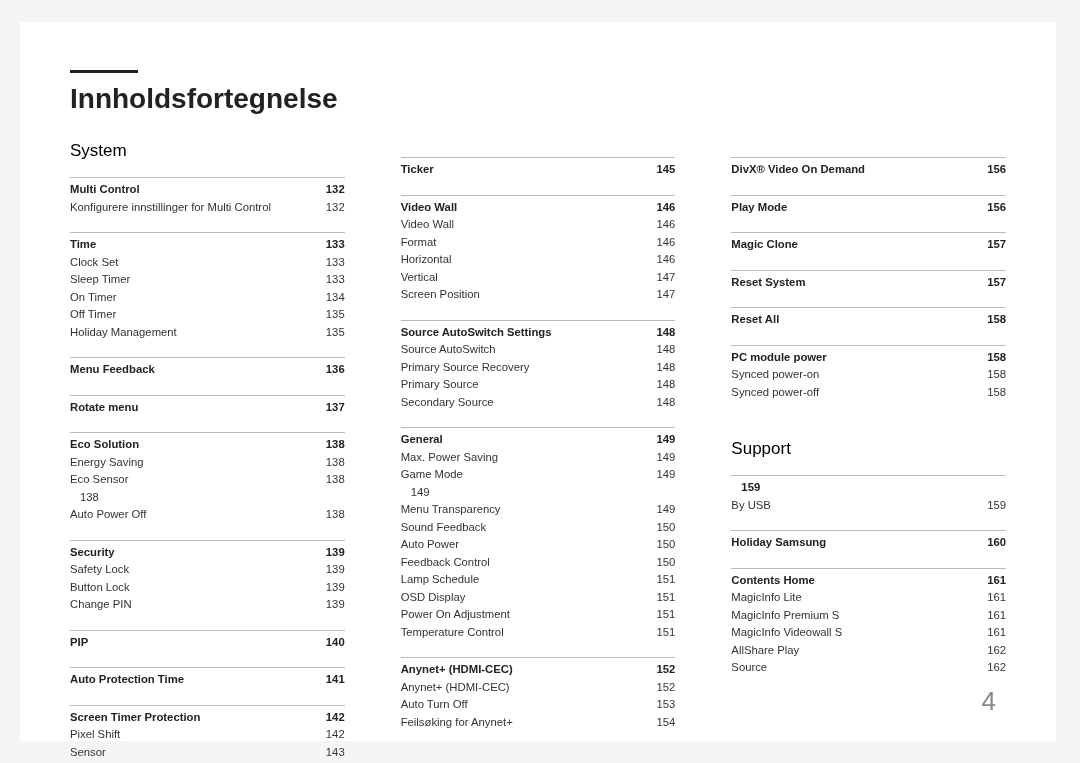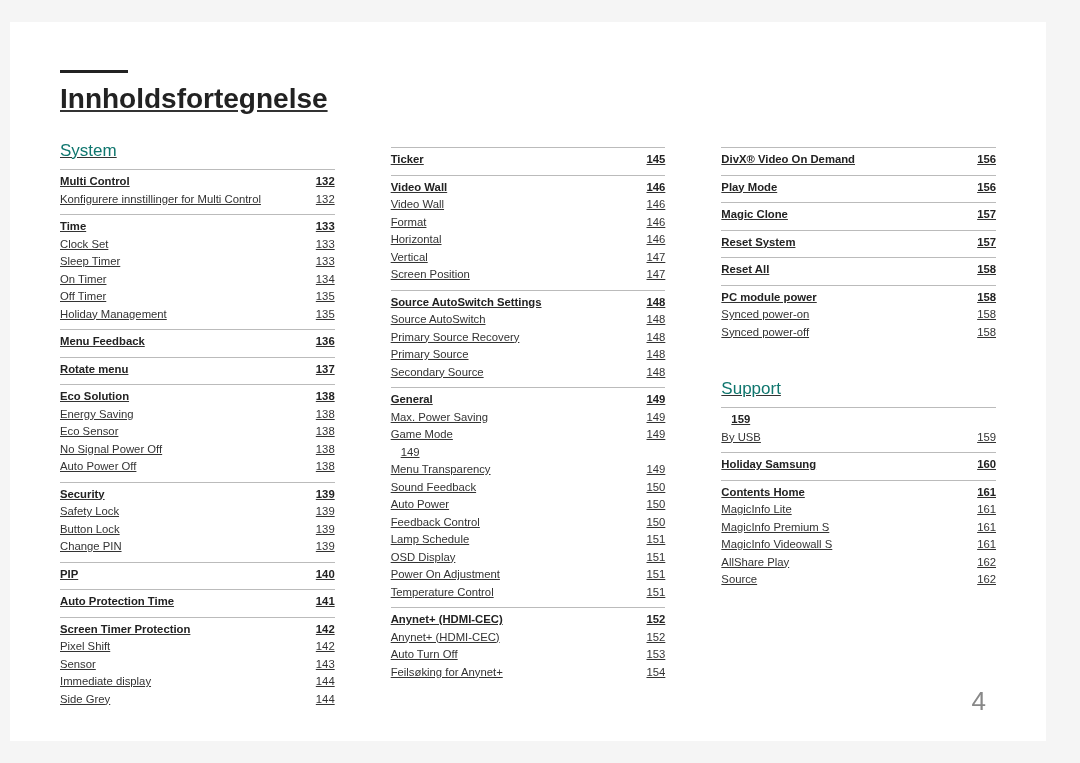--- a/index.html
+++ b/index.html
@@ -6,27 +6,26 @@
   body {
     background: #f5f5f5;
     width: 1080px;
     height: 763px;
     font-family: "Segoe UI", Arial, sans-serif;
     color: #333;
     position: relative;
   }
   .page {
     position: absolute;
-    left: 10px;
+    left: 20px;
     top: 22px;
     width: 1036px;
     height: 719px;
     background: #fff;
     padding: 48px 50px 30px 50px;
-    text-decoration: underline;
   }
   .title-rule {
     width: 68px;
     height: 3px;
     background: #222;
     margin-bottom: 10px;
   }
   .title {
     font-size: 28px;
     font-weight: 600;
@@ -36,25 +35,25 @@
   .columns {
     display: flex;
     gap: 56px;
   }
   .col {
     width: 292px;
   }
   .chapter {
     font-size: 17px;
     font-weight: 500;
-    color: #0f766e;
+    color: #000000;
     margin-bottom: 8px;
   }
   .section {
-    margin-top: 6px;
+    margin-top: 16px;
     margin-bottom: 4px;
   }
   .row {
     display: flex;
     justify-content: space-between;
     align-items: baseline;
     font-size: 11.3px;
     line-height: 1.55;
     color: #333;
   }
@@ -148,21 +147,20 @@
           </div>
           <div class="row">
             <span class="label">Energy Saving</span>
             <span class="pg">138</span>
           </div>
           <div class="row">
             <span class="label">Eco Sensor</span>
             <span class="pg">138</span>
           </div>
           <div class="row">
-            <span class="label">No Signal Power Off</span>
             <span class="pg">138</span>
           </div>
           <div class="row">
             <span class="label">Auto Power Off</span>
             <span class="pg">138</span>
           </div>
         </div>
         <div class="section">
           <hr class="hr">
           <div class="row bold">

